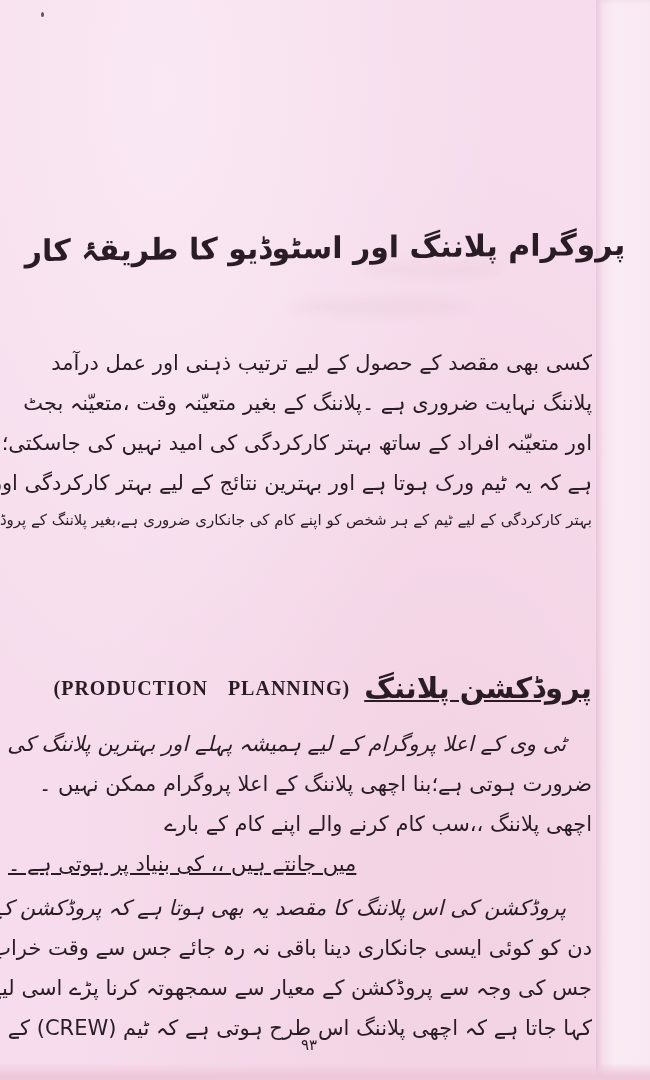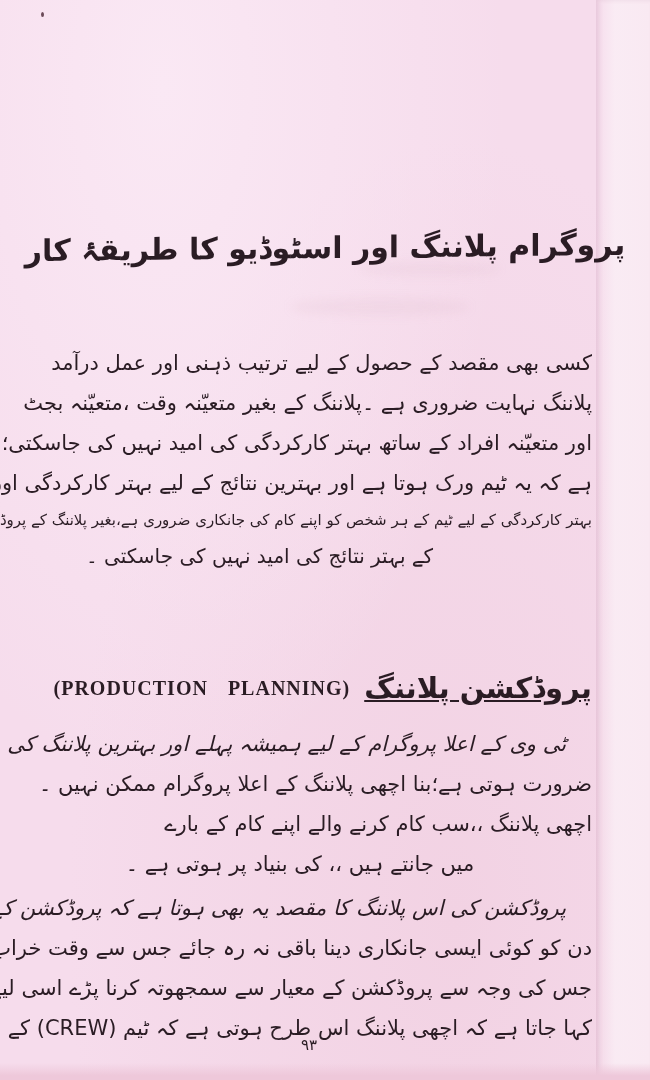--- a/index.html
+++ b/index.html
@@ -82,22 +82,23 @@
     height: 34px;
   }
   .line.endline {
     text-align: left;
     padding-left: 58px;
     font-size: 20px;
     line-height: 38px;
     height: 38px;
   }
   .line.endline-far {
-    text-align: center;
+    text-align: left;
     margin-left: -20px;
+    text-decoration: underline;
   }
   .line.indent { padding-right: 26px; font-style: italic; }
   .heading {
     position: absolute;
     top: 660px; left: 0; right: 58px;
     height: 56px;
     direction: rtl;
     display: flex;
     align-items: center;
     justify-content: flex-start;
@@ -138,21 +139,20 @@
   <div class="smudge" style="left:360px; top:262px; width:140px; height:14px;"></div>
 
   <div class="title">پروگرام پلاننگ اور اسٹوڈیو کا طریقۂ کار</div>
 
   <div class="para p1">
     <div class="line">کسی بھی مقصد کے حصول کے لیے ترتیب ذہنی اور عمل درآمد</div>
     <div class="line">پلاننگ نہایت ضروری ہے ۔پلاننگ کے بغیر متعیّنہ وقت ،متعیّنہ بجٹ</div>
     <div class="line">اور متعیّنہ افراد کے ساتھ بہتر کارکردگی کی امید نہیں کی جاسکتی؛ یہ بات</div>
     <div class="line">ہے کہ یہ ٹیم ورک ہوتا ہے اور بہترین نتائج کے لیے بہتر کارکردگی اور</div>
     <div class="line small">بہتر کارکردگی کے لیے ٹیم کے ہر شخص کو اپنے کام کی جانکاری ضروری ہے،بغیر پلاننگ کے پروڈکشن</div>
-    <div class="line endline">کے بہتر نتائج کی امید نہیں کی جاسکتی ۔</div>
   </div>
 
   <div class="heading">
     <span class="heading-urdu">پروڈکشن پلاننگ</span>
     <span class="heading-english">(PRODUCTION PLANNING)</span>
   </div>
 
   <div class="para p2">
     <div class="line indent">ٹی وی کے اعلا پروگرام کے لیے ہمیشہ پہلے اور بہترین پلاننگ کی</div>
     <div class="line">ضرورت ہوتی ہے؛بنا اچھی پلاننگ کے اعلا پروگرام ممکن نہیں ۔</div>

